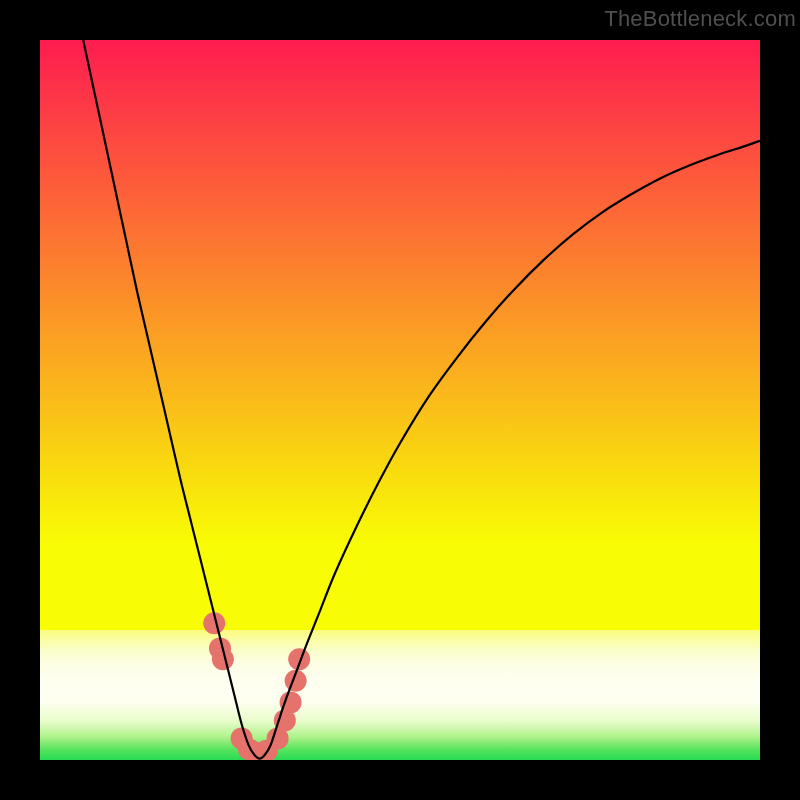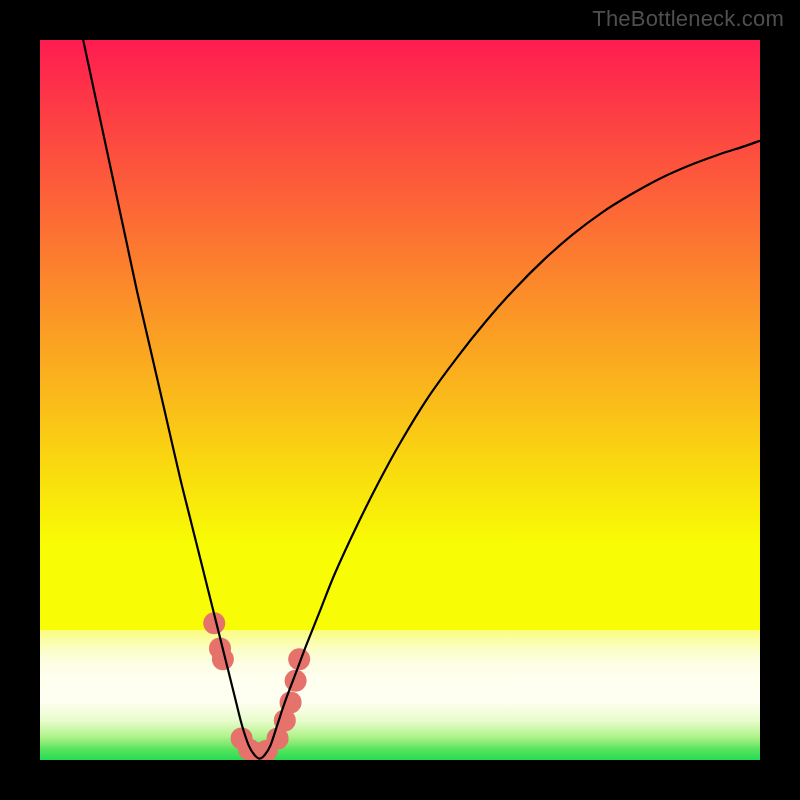--- a/index.html
+++ b/index.html
@@ -15,21 +15,21 @@
     position: absolute;
     left: 0;
     top: 0;
     width: 800px;
     height: 800px;
     background: #000;
   }
   .watermark {
     position: absolute;
     top: 6px;
-    right: 16px;
+    right: 4px;
     color: #4f4f4f;
     font-size: 22px;
     font-weight: 500;
     letter-spacing: 0.2px;
     z-index: 50;
   }
   .plot {
     position: absolute;
     left: 40px;
     top: 40px;

